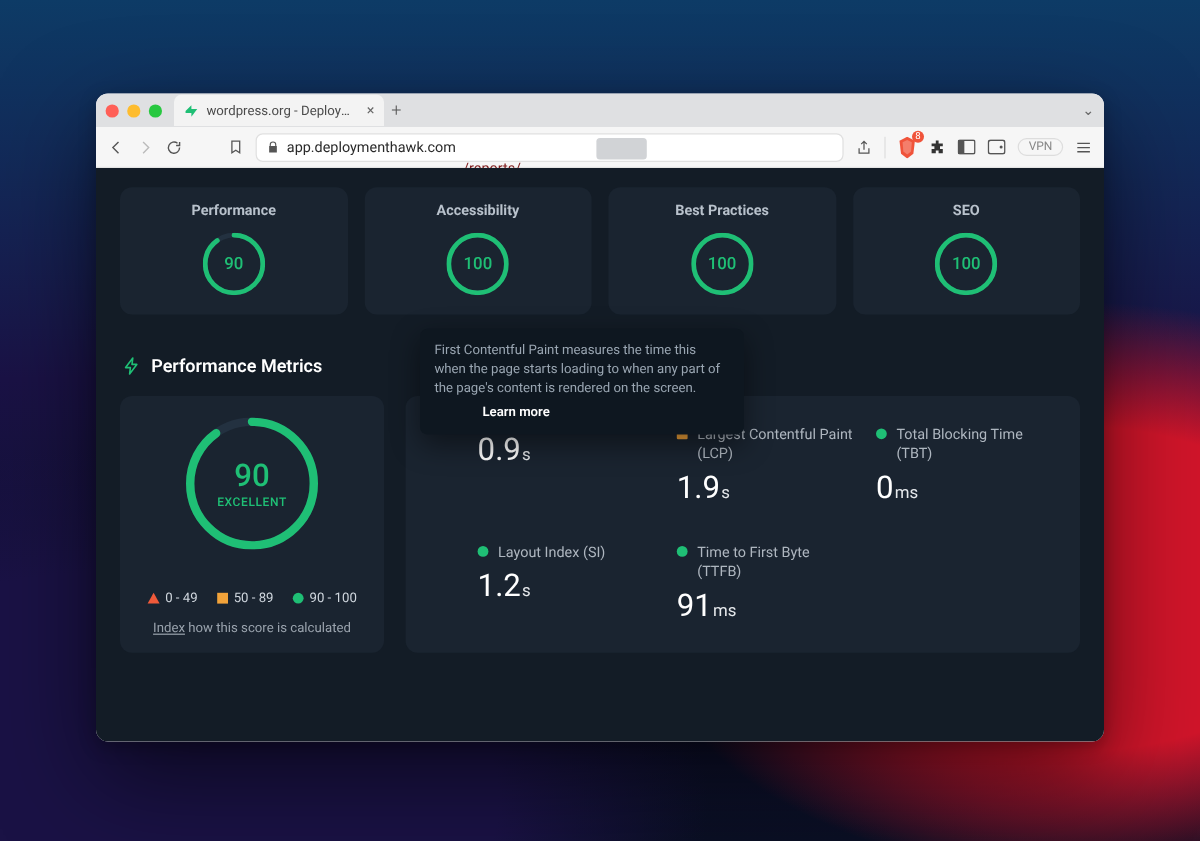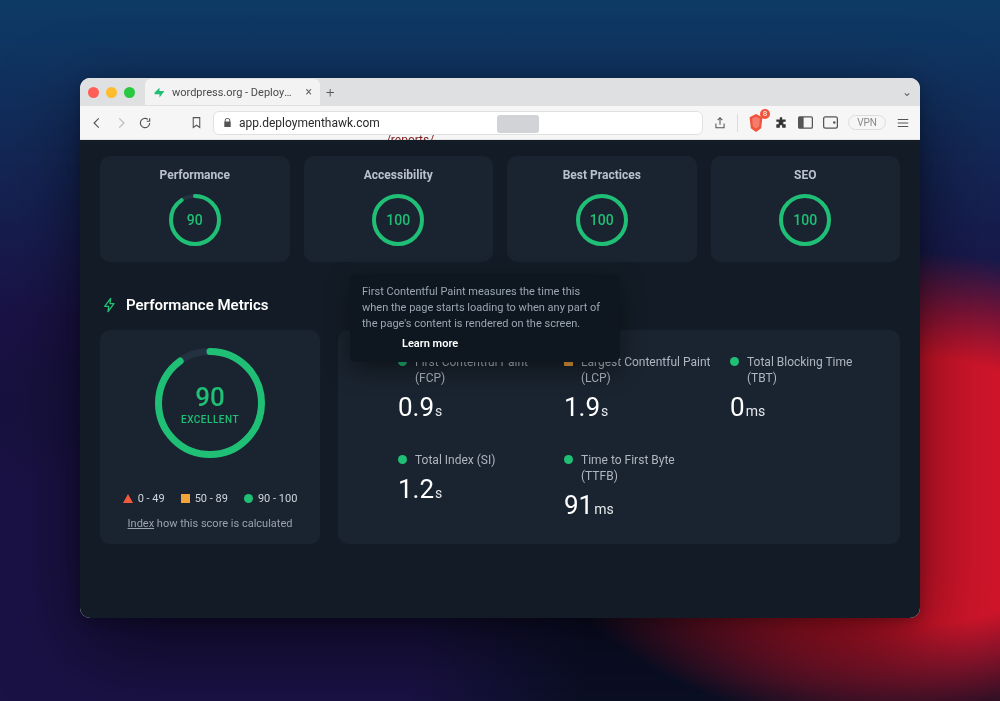--- a/index.html
+++ b/index.html
@@ -276,44 +276,40 @@
             <div class="lg">
                 <span class="cir"></span>
                 <span>90 - 100</span>
               </div>
           </div>
           <div class="viewlink"><span class="u">Index</span><span> how this score is calculated</span></div>
         </div>
 
         <div class="metrics-grid" id="metrics-grid">
             <div class="metric">
-    <div class="metric-h">
-      <span class="dot g"></span>
-      <span>First Contentful Paint (FCP)</span>
-    </div>
     <div class="metric-v">0.9<span class="unit">s</span></div>
             </div>
             <div class="metric">
     <div class="metric-h">
       <span class="dot o"></span>
       <span>Largest Contentful Paint (LCP)</span>
     </div>
     <div class="metric-v">1.9<span class="unit">s</span></div>
             </div>
             <div class="metric">
     <div class="metric-h">
       <span class="dot g"></span>
       <span>Total Blocking Time (TBT)</span>
     </div>
     <div class="metric-v">0<span class="unit">ms</span></div>
             </div>
             <div class="metric">
     <div class="metric-h">
       <span class="dot g"></span>
-      <span>Total Index (SI)</span>
+      <span>Layout Index (SI)</span>
     </div>
     <div class="metric-v">1.2<span class="unit">s</span></div>
             </div>
             <div class="metric">
     <div class="metric-h">
       <span class="dot g"></span>
       <span>Time to First Byte (TTFB)</span>
     </div>
     <div class="metric-v">91<span class="unit">ms</span></div>
             </div>

